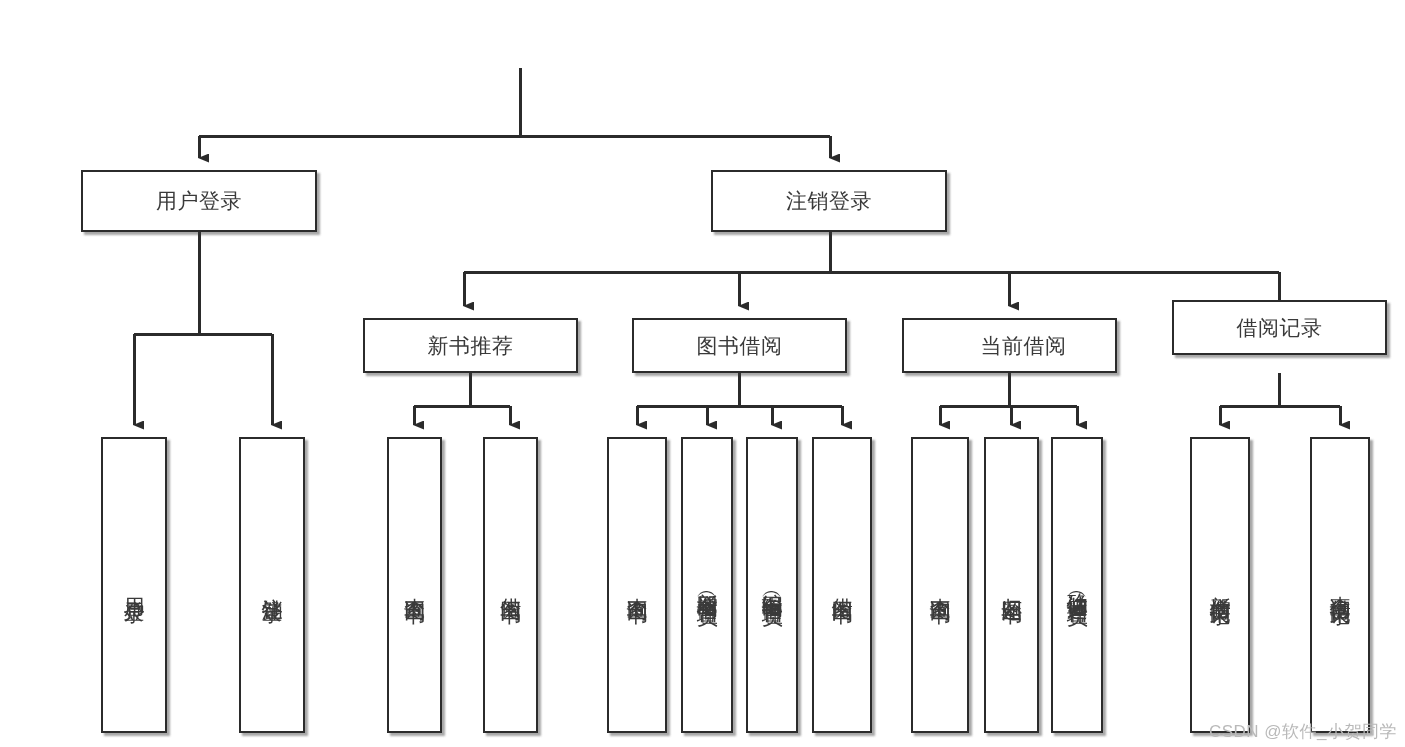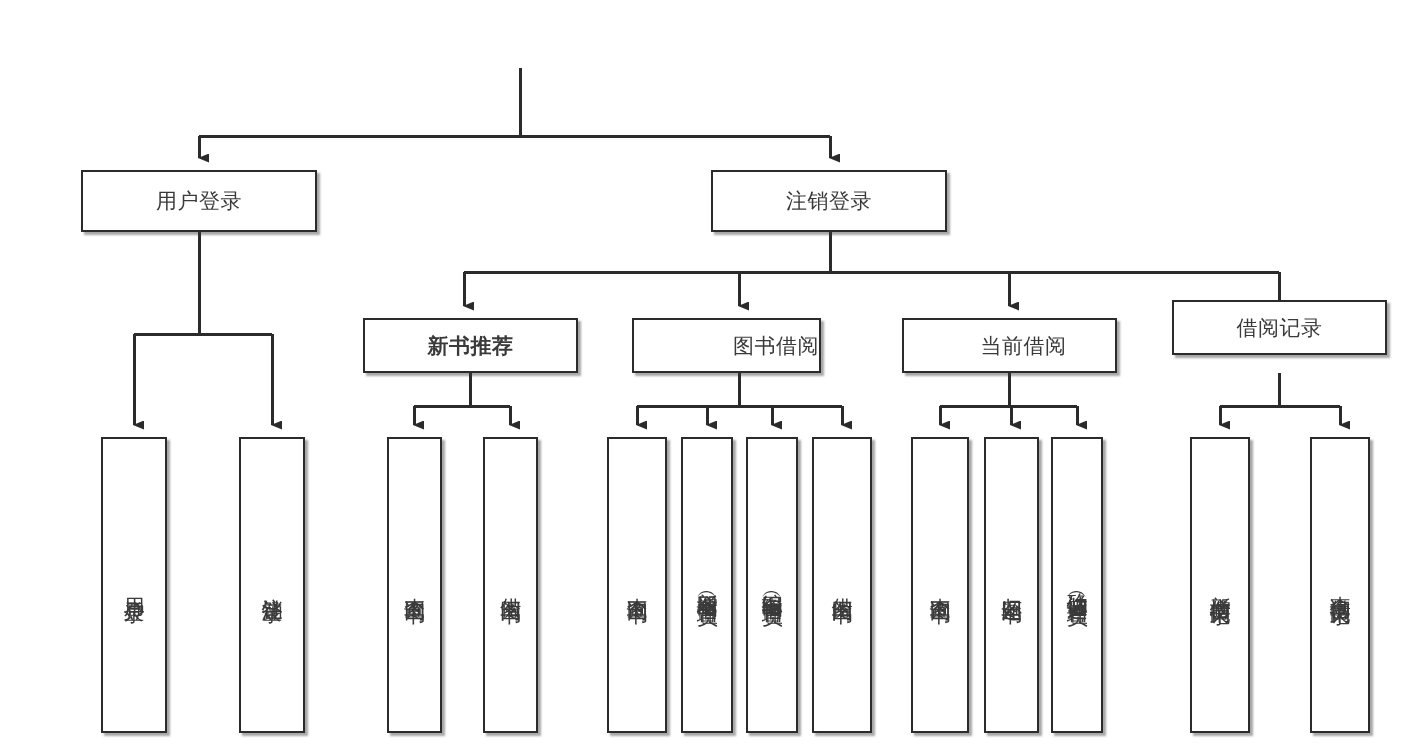--- a/index.html
+++ b/index.html
@@ -128,24 +128,24 @@
     <span class="node-label-h">注销登录</span>
   </div>
 
   <div class="node-box" style="left: 101px; top: 437px; width: 66px; height: 296px;">
     <span class="node-label-v">用户登录</span>
   </div>
   <div class="node-box" style="left: 239px; top: 437px; width: 66px; height: 296px;">
     <span class="node-label-v">注销登录</span>
   </div>
 
-  <div class="node-box" style="left: 363px; top: 318px; width: 215px; height: 55px; font-weight: bold;">
+  <div class="node-box" style="left: 363px; top: 318px; width: 215px; height: 55px;">
     <span class="node-label-h">新书推荐</span>
   </div>
-  <div class="node-box" style="left: 632px; top: 318px; width: 189px; height: 55px; justify-content: flex-end;">
+  <div class="node-box" style="left: 632px; top: 318px; width: 215px; height: 55px;">
     <span class="node-label-h">图书借阅</span>
   </div>
   <div class="node-box" style="left: 902px; top: 318px; width: 215px; height: 55px; padding-left: 28px;">
     <span class="node-label-h">当前借阅</span>
   </div>
   <div class="node-box" style="left: 1172px; top: 300px; width: 215px; height: 55px; justify-content: center;">
     <span class="node-label-h">借阅记录</span>
   </div>
 
   <div class="node-box" style="left: 387px; top: 437px; width: 55px; height: 296px;">
@@ -178,13 +178,14 @@
     <span class="node-label-v">确认归还（管理员）</span>
   </div>
 
   <div class="node-box" style="left: 1190px; top: 437px; width: 60px; height: 296px;">
     <span class="node-label-v">新增借阅记录</span>
   </div>
   <div class="node-box" style="left: 1310px; top: 437px; width: 60px; height: 296px;">
     <span class="node-label-v">查询借阅记录</span>
   </div>
 
+  <div class="watermark">CSDN @软件_小贺同学</div>
 </div>
 
 </body></html>

